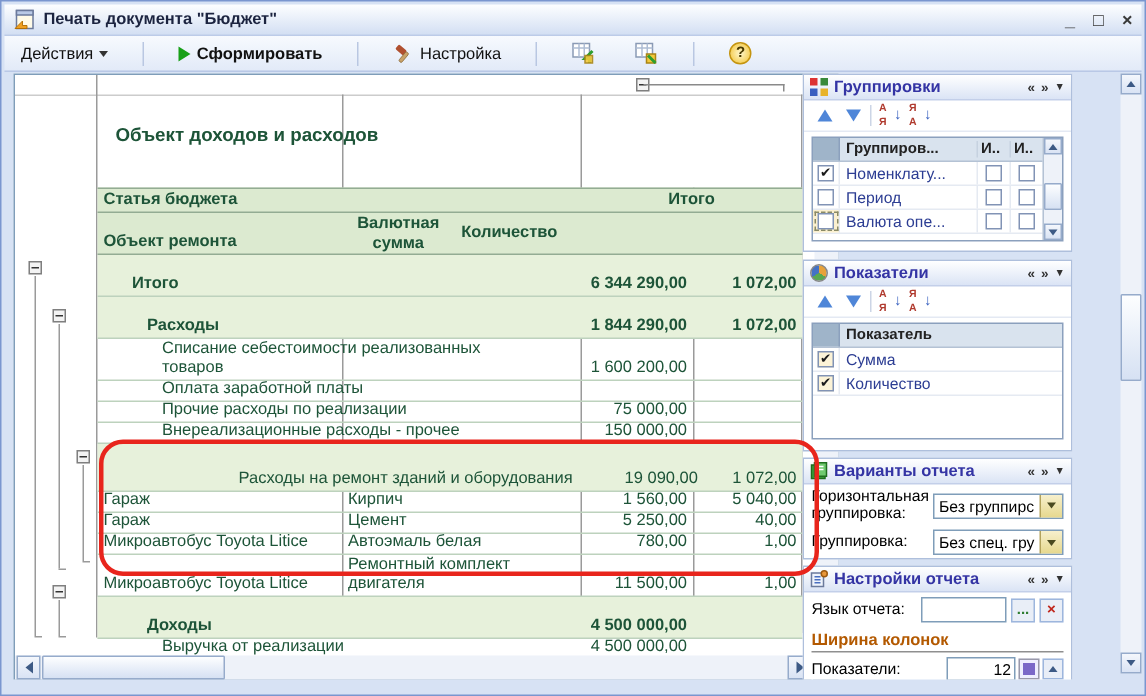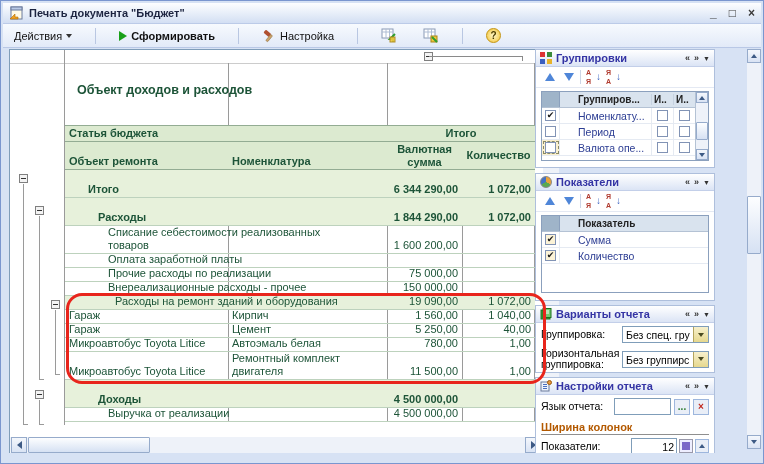--- a/index.html
+++ b/index.html
@@ -70,21 +70,21 @@
   .arr-up{width:0;height:0;border-left:5px solid transparent;border-right:5px solid transparent;border-bottom:8px solid #4f86d8;}
   .arr-dn{width:0;height:0;border-left:5px solid transparent;border-right:5px solid transparent;border-top:8px solid #4f86d8;}
   .sort-ico{position:relative;width:16px;height:16px;font-size:7px;font-weight:bold;color:#b03a2e;}
   .sort-ico .l1{position:absolute;left:1px;top:0;}
   .sort-ico .l2{position:absolute;left:1px;bottom:0;}
   .sort-ico .ar{position:absolute;right:0;top:2px;color:#3a62c0;font-size:10px;}
   .pgrid{margin:3px 5px;border:1px solid #8ba0bd;position:relative;background:#fff;}
   .pg-head{display:flex;background:#d9e3ee;border-bottom:1px solid #b4c2d4;height:16px;
            font-size:10px;font-weight:bold;color:#222;align-items:center;}
   .pg-corner{width:18px;align-self:stretch;background:#9fb4c9;border-right:1px solid #8ba0bd;}
-  .pg-name{flex:1;padding-left:18px;overflow:hidden;white-space:nowrap;}
+  .pg-name{flex:1;padding-left:4px;overflow:hidden;white-space:nowrap;}
   .pg-c{width:22px;border-left:1px solid #c6d2e0;padding-left:2px;overflow:hidden;}
   .pg-row{display:flex;height:16px;align-items:center;border-bottom:1px solid #e5eaf2;font-size:10.5px;color:#2c3d93;}
   .pg-check{width:18px;align-self:stretch;display:flex;align-items:center;justify-content:center;border-right:1px solid #e5eaf2;}
   .cbx{width:11px;height:11px;border:1px solid #8193b5;background:#fff;display:flex;align-items:center;justify-content:center;
        font-size:9px;color:#1a1a1a;line-height:9px;}
   .cbx.cream{background:#fcf3d7;}
   .pg-check.focus{background:#fbf0cf;outline:1px dashed #8a8a66;outline-offset:-2px;}
   .pg-cc{width:22px;border-left:1px solid #e5eaf2;display:flex;align-items:center;justify-content:center;align-self:stretch;}
   .pg-scroll{position:absolute;right:0;top:0;bottom:0;width:13px;border-left:1px solid #b4c2d4;background:#eef2f9;}
   .fieldrow{display:flex;align-items:center;padding:3px 5px 2px 5px;font-size:10.5px;color:#000;gap:3px;}
@@ -206,21 +206,20 @@
       <div class="trow noborder" style="height:48px;">
         <div class="report-title">Объект доходов и расходов</div>
       </div>
       <div class="trow headrow" style="height:17px;border-top:1px solid #93ac93;justify-content:flex-end;">
         <div class="cell bold" style="width:163px;justify-content:center;">Статья бюджета</div>
         <div class="cell" style="width:159px;"></div>
         <div class="cell ctr bold" style="width:148px;">Итого</div>
       </div>
       <div class="trow headrow" style="height:28px;">
         <div class="cell bold" style="width:163px;">Объект ремонта</div>
-        <div class="cell bold" style="width:159px;">Номенклатура</div>
         <div class="cell ctr bold" style="width:75px;">Валютная сумма</div>
         <div class="cell ctr bold" style="width:73px;">Количество</div>
       </div>
       <div id="report-rows">
           <div class="trow greenrow group" style="height: 28px;">
             <div class="cell bold" style="width: 322px; padding-left: 23px;">Итого</div>
             <div class="cell num bold" style="width: 75px;">6 344 290,00</div>
             <div class="cell num bold" style="width: 73px;">1 072,00</div>
           </div>
           <div class="trow greenrow group" style="height: 28px;">
@@ -241,30 +240,30 @@
           <div class="trow" style="height: 14px;">
             <div class="cell item-lbl" style="width: 322px; padding-left: 43px;">Прочие расходы по реализации</div>
             <div class="cell num" style="width: 75px;">75 000,00</div>
             <div class="cell num" style="width: 73px;"></div>
           </div>
           <div class="trow" style="height: 14px;">
             <div class="cell item-lbl" style="width: 322px; padding-left: 43px;">Внереализационные расходы - прочее</div>
             <div class="cell num" style="width: 75px;">150 000,00</div>
             <div class="cell num" style="width: 73px;"></div>
           </div>
-          <div class="trow greenrow" style="height: 14px;">
+          <div class="trow greenrow" style="height: 32px; padding-left: 44px;">
             <div class="cell" style="width: 322px; padding-left: 50px;">Расходы на ремонт зданий и оборудования</div>
             <div class="cell num" style="width: 75px;">19 090,00</div>
             <div class="cell num" style="width: 73px;">1 072,00</div>
           </div>
           <div class="trow" style="height: 14px;">
             <div class="cell" style="width: 163px;">Гараж</div>
             <div class="cell" style="width: 159px;">Кирпич</div>
             <div class="cell num" style="width: 75px;">1 560,00</div>
-            <div class="cell num" style="width: 73px;">1 040,00</div>
+            <div class="cell num" style="width: 73px;">5 040,00</div>
           </div>
           <div class="trow" style="height: 14px;">
             <div class="cell" style="width: 163px;">Гараж</div>
             <div class="cell" style="width: 159px;">Цемент</div>
             <div class="cell num" style="width: 75px;">5 250,00</div>
             <div class="cell num" style="width: 73px;">40,00</div>
           </div>
           <div class="trow" style="height: 14px;">
             <div class="cell" style="width: 163px;">Микроавтобус Toyota Litice</div>
             <div class="cell" style="width: 159px;">Автоэмаль белая</div>
@@ -474,32 +473,32 @@
           </svg>
         </span>
         <span>Варианты отчета</span>
         <span class="ctrls">
           <span>«</span>
           <span>»</span>
           <span style="font-size:7px;">▼</span>
         </span>
       </div>
       <div class="fieldrow">
+        <span class="flabel">Горизонтальная группировка:</span>
+        <span class="combo">
+          <span class="val">Без группирс</span>
+          <span class="btn">
+              <i></i>
+            </span>
+        </span>
+      </div>
+      <div class="fieldrow">
         <span class="flabel">Группировка:</span>
         <span class="combo">
           <span class="val">Без спец. гру</span>
-          <span class="btn">
-              <i></i>
-            </span>
-        </span>
-      </div>
-      <div class="fieldrow">
-        <span class="flabel">Горизонтальная группировка:</span>
-        <span class="combo">
-          <span class="val">Без группирс</span>
           <span class="btn">
               <i></i>
             </span>
         </span>
       </div>
     </div>
 
     <div class="panel" style="top:328px;height:96px;">
       <div class="phead">
         <span>

